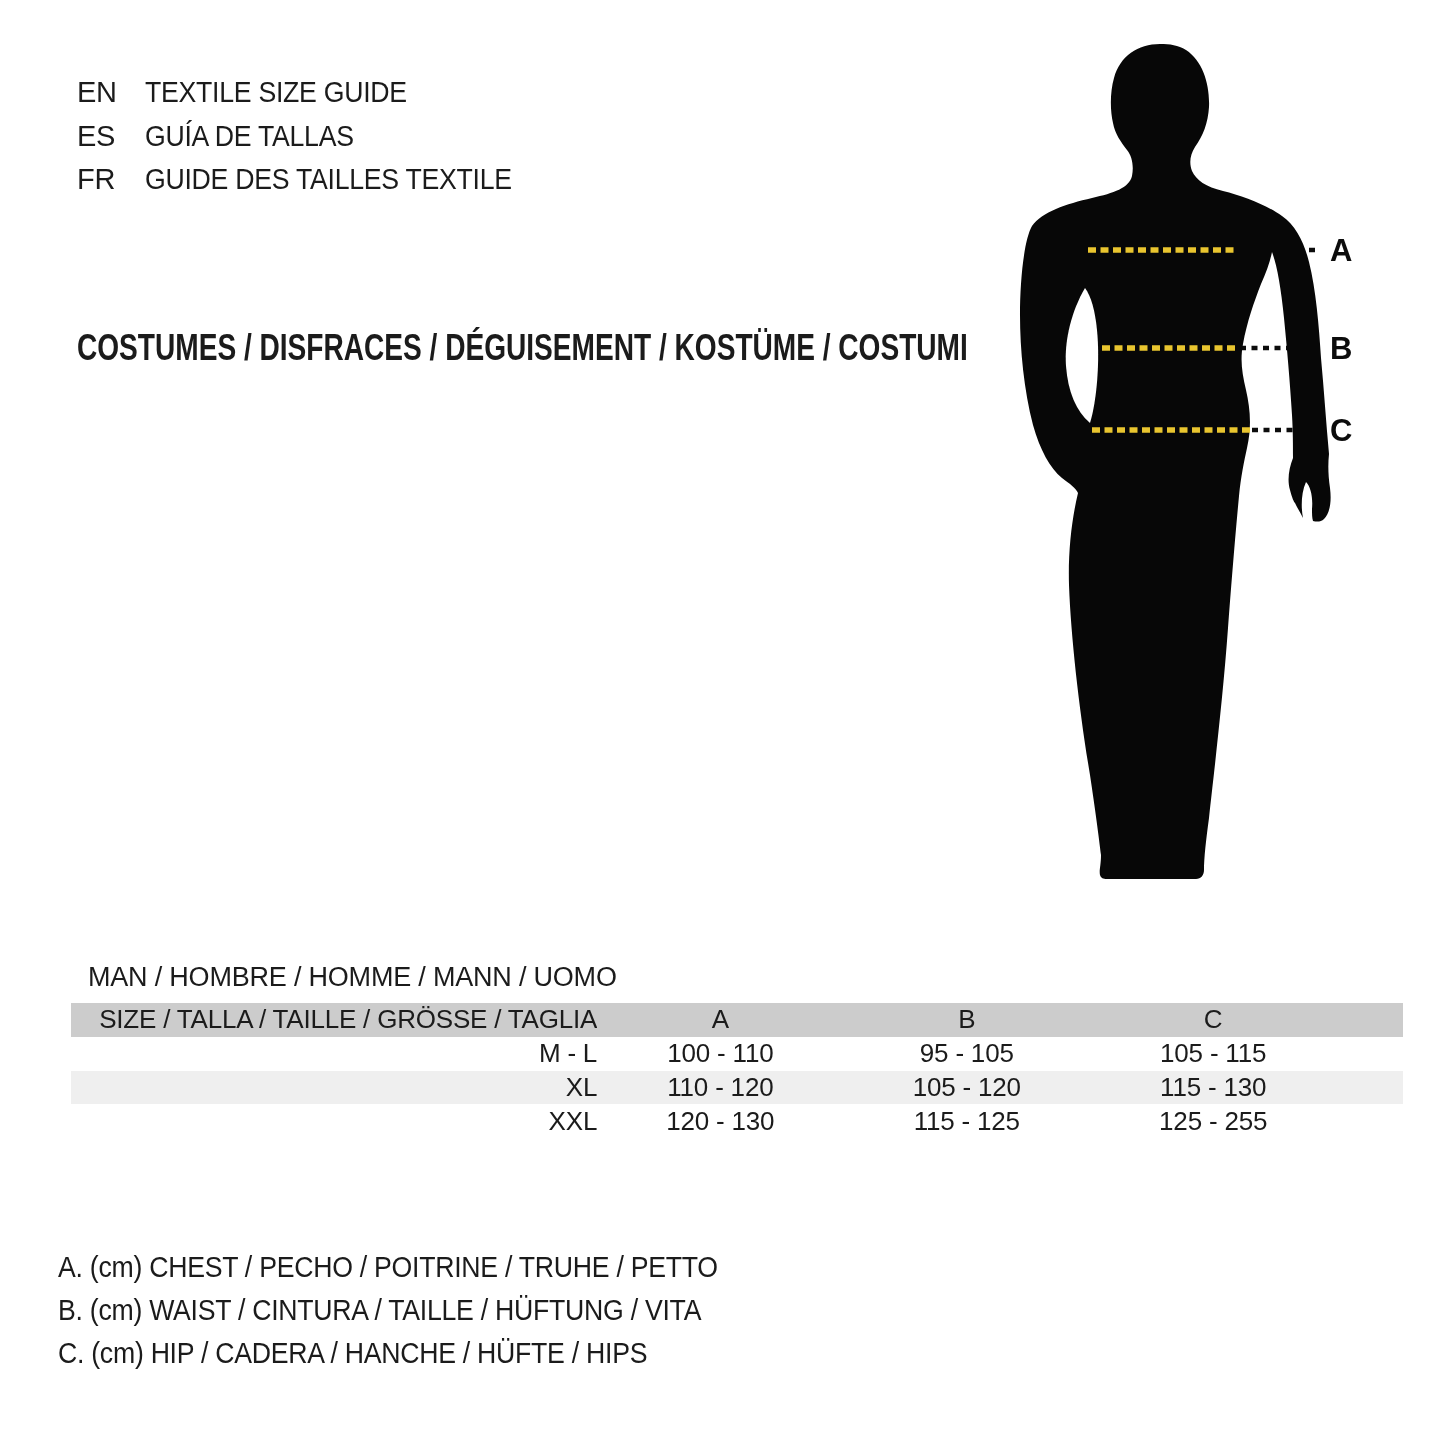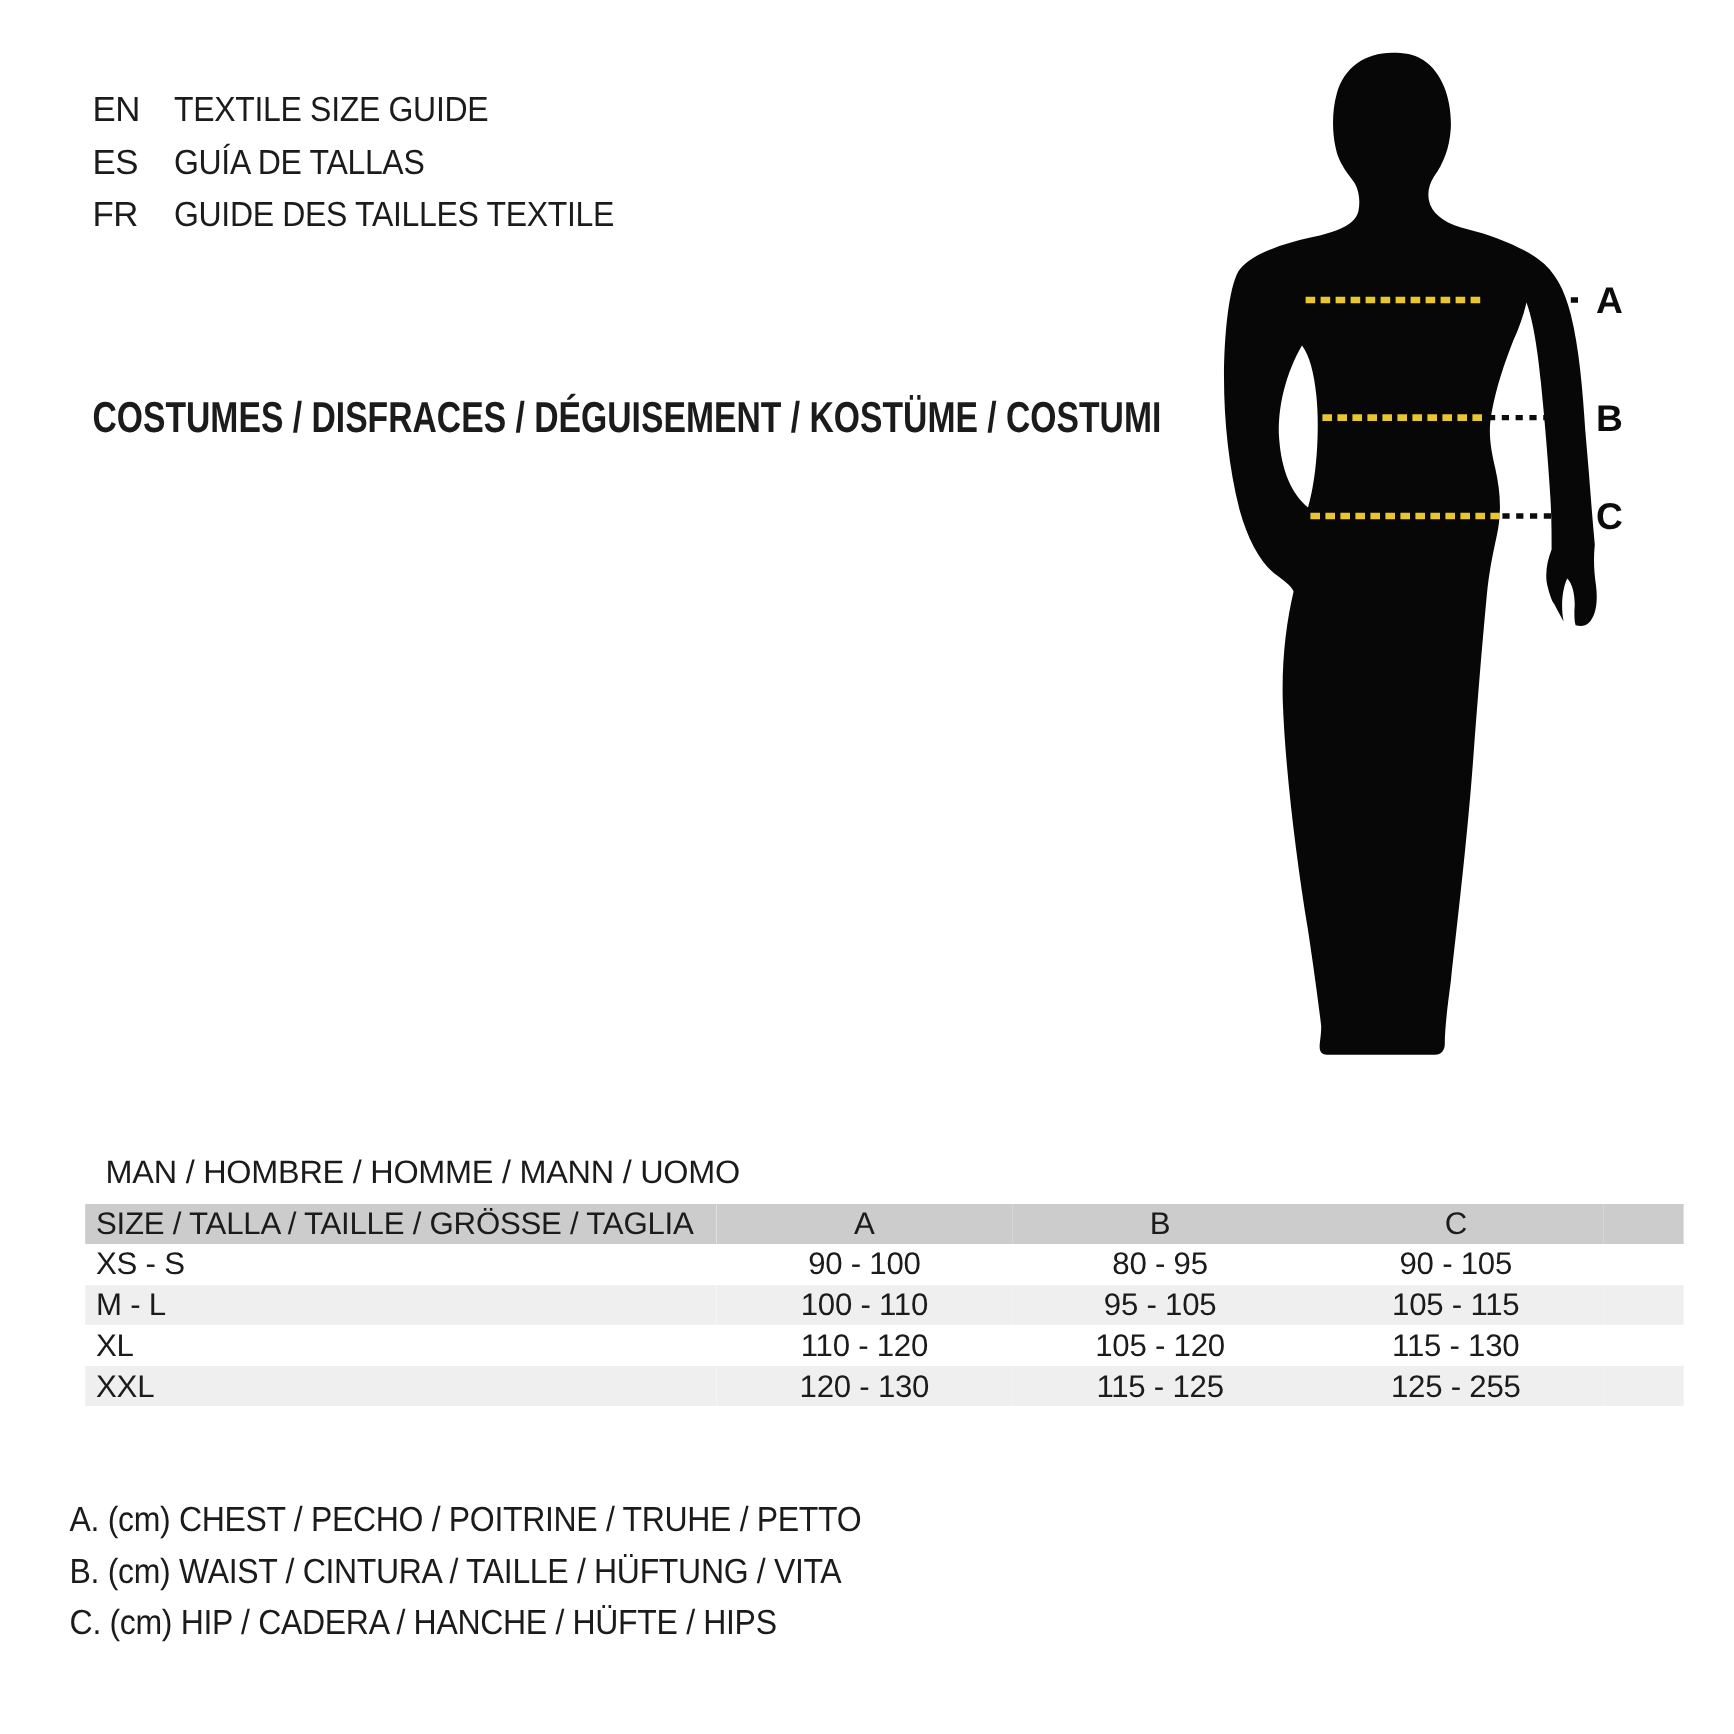--- a/index.html
+++ b/index.html
@@ -82,21 +82,21 @@
     font-size: 26px;
     letter-spacing: -0.2px;
   }
   .size-table td, .size-table th {
     height: 33.8px;
     padding: 0;
     font-weight: normal;
     white-space: nowrap;
     overflow: hidden;
   }
-  .size-table .col-label { text-align: left; padding-left: 9px; }
+  .size-table .col-label { text-align: right; padding-left: 9px; }
   .size-table .col-num { text-align: center; }
   .size-table thead tr { background: #cccccc; }
   .size-table tbody tr:nth-child(even) { background: #efefef; }
   .size-table tbody tr:nth-child(odd) { background: #ffffff; }
 
   
   .legend-block {
     position: absolute;
     left: 38px;
     top: 1246px;
@@ -229,27 +229,20 @@
       <tr>
         <th class="col-label">SIZE / TALLA / TAILLE / GRÖSSE / TAGLIA</th>
         <th class="col-num">A</th>
         <th class="col-num">B</th>
         <th class="col-num">C</th>
         <th></th>
       </tr>
     </thead>
     <tbody>
       <tr>
-        <td class="col-label">XS - S</td>
-        <td class="col-num">90 - 100</td>
-        <td class="col-num">80 - 95</td>
-        <td class="col-num">90 - 105</td>
-        <td></td>
-      </tr>
-      <tr>
         <td class="col-label">M - L</td>
         <td class="col-num">100 - 110</td>
         <td class="col-num">95 - 105</td>
         <td class="col-num">105 - 115</td>
         <td></td>
       </tr>
       <tr>
         <td class="col-label">XL</td>
         <td class="col-num">110 - 120</td>
         <td class="col-num">105 - 120</td>

